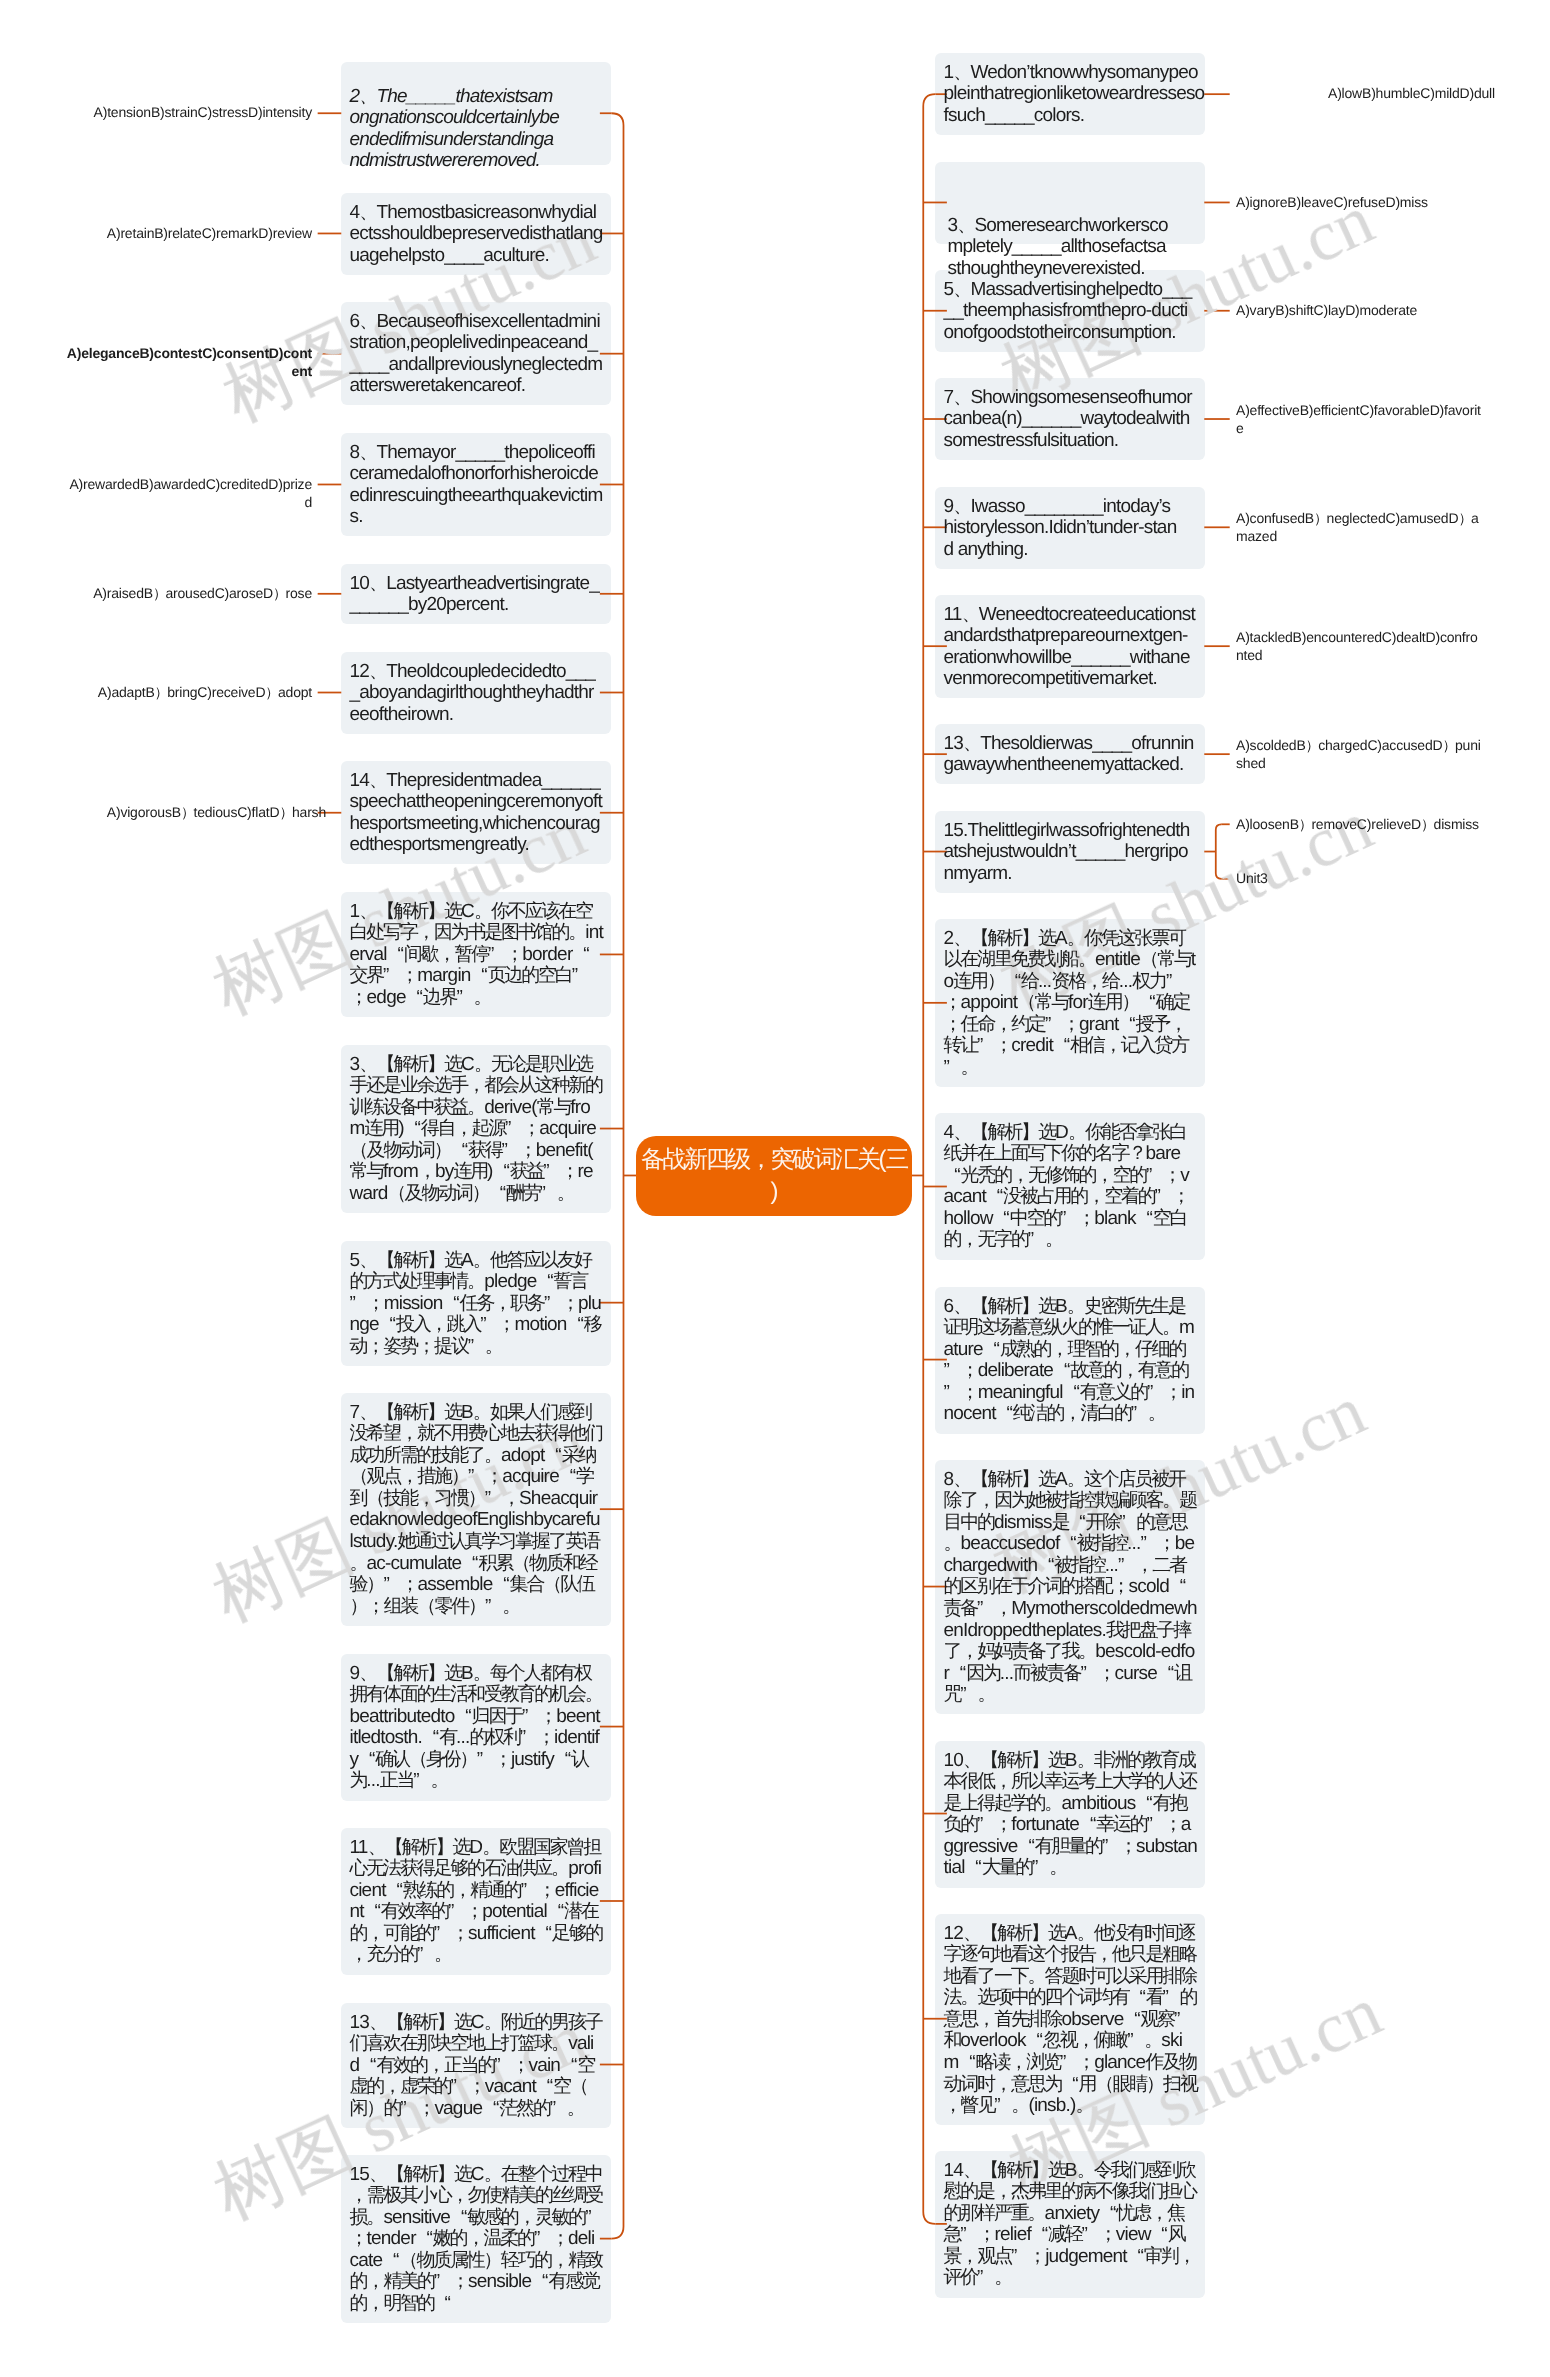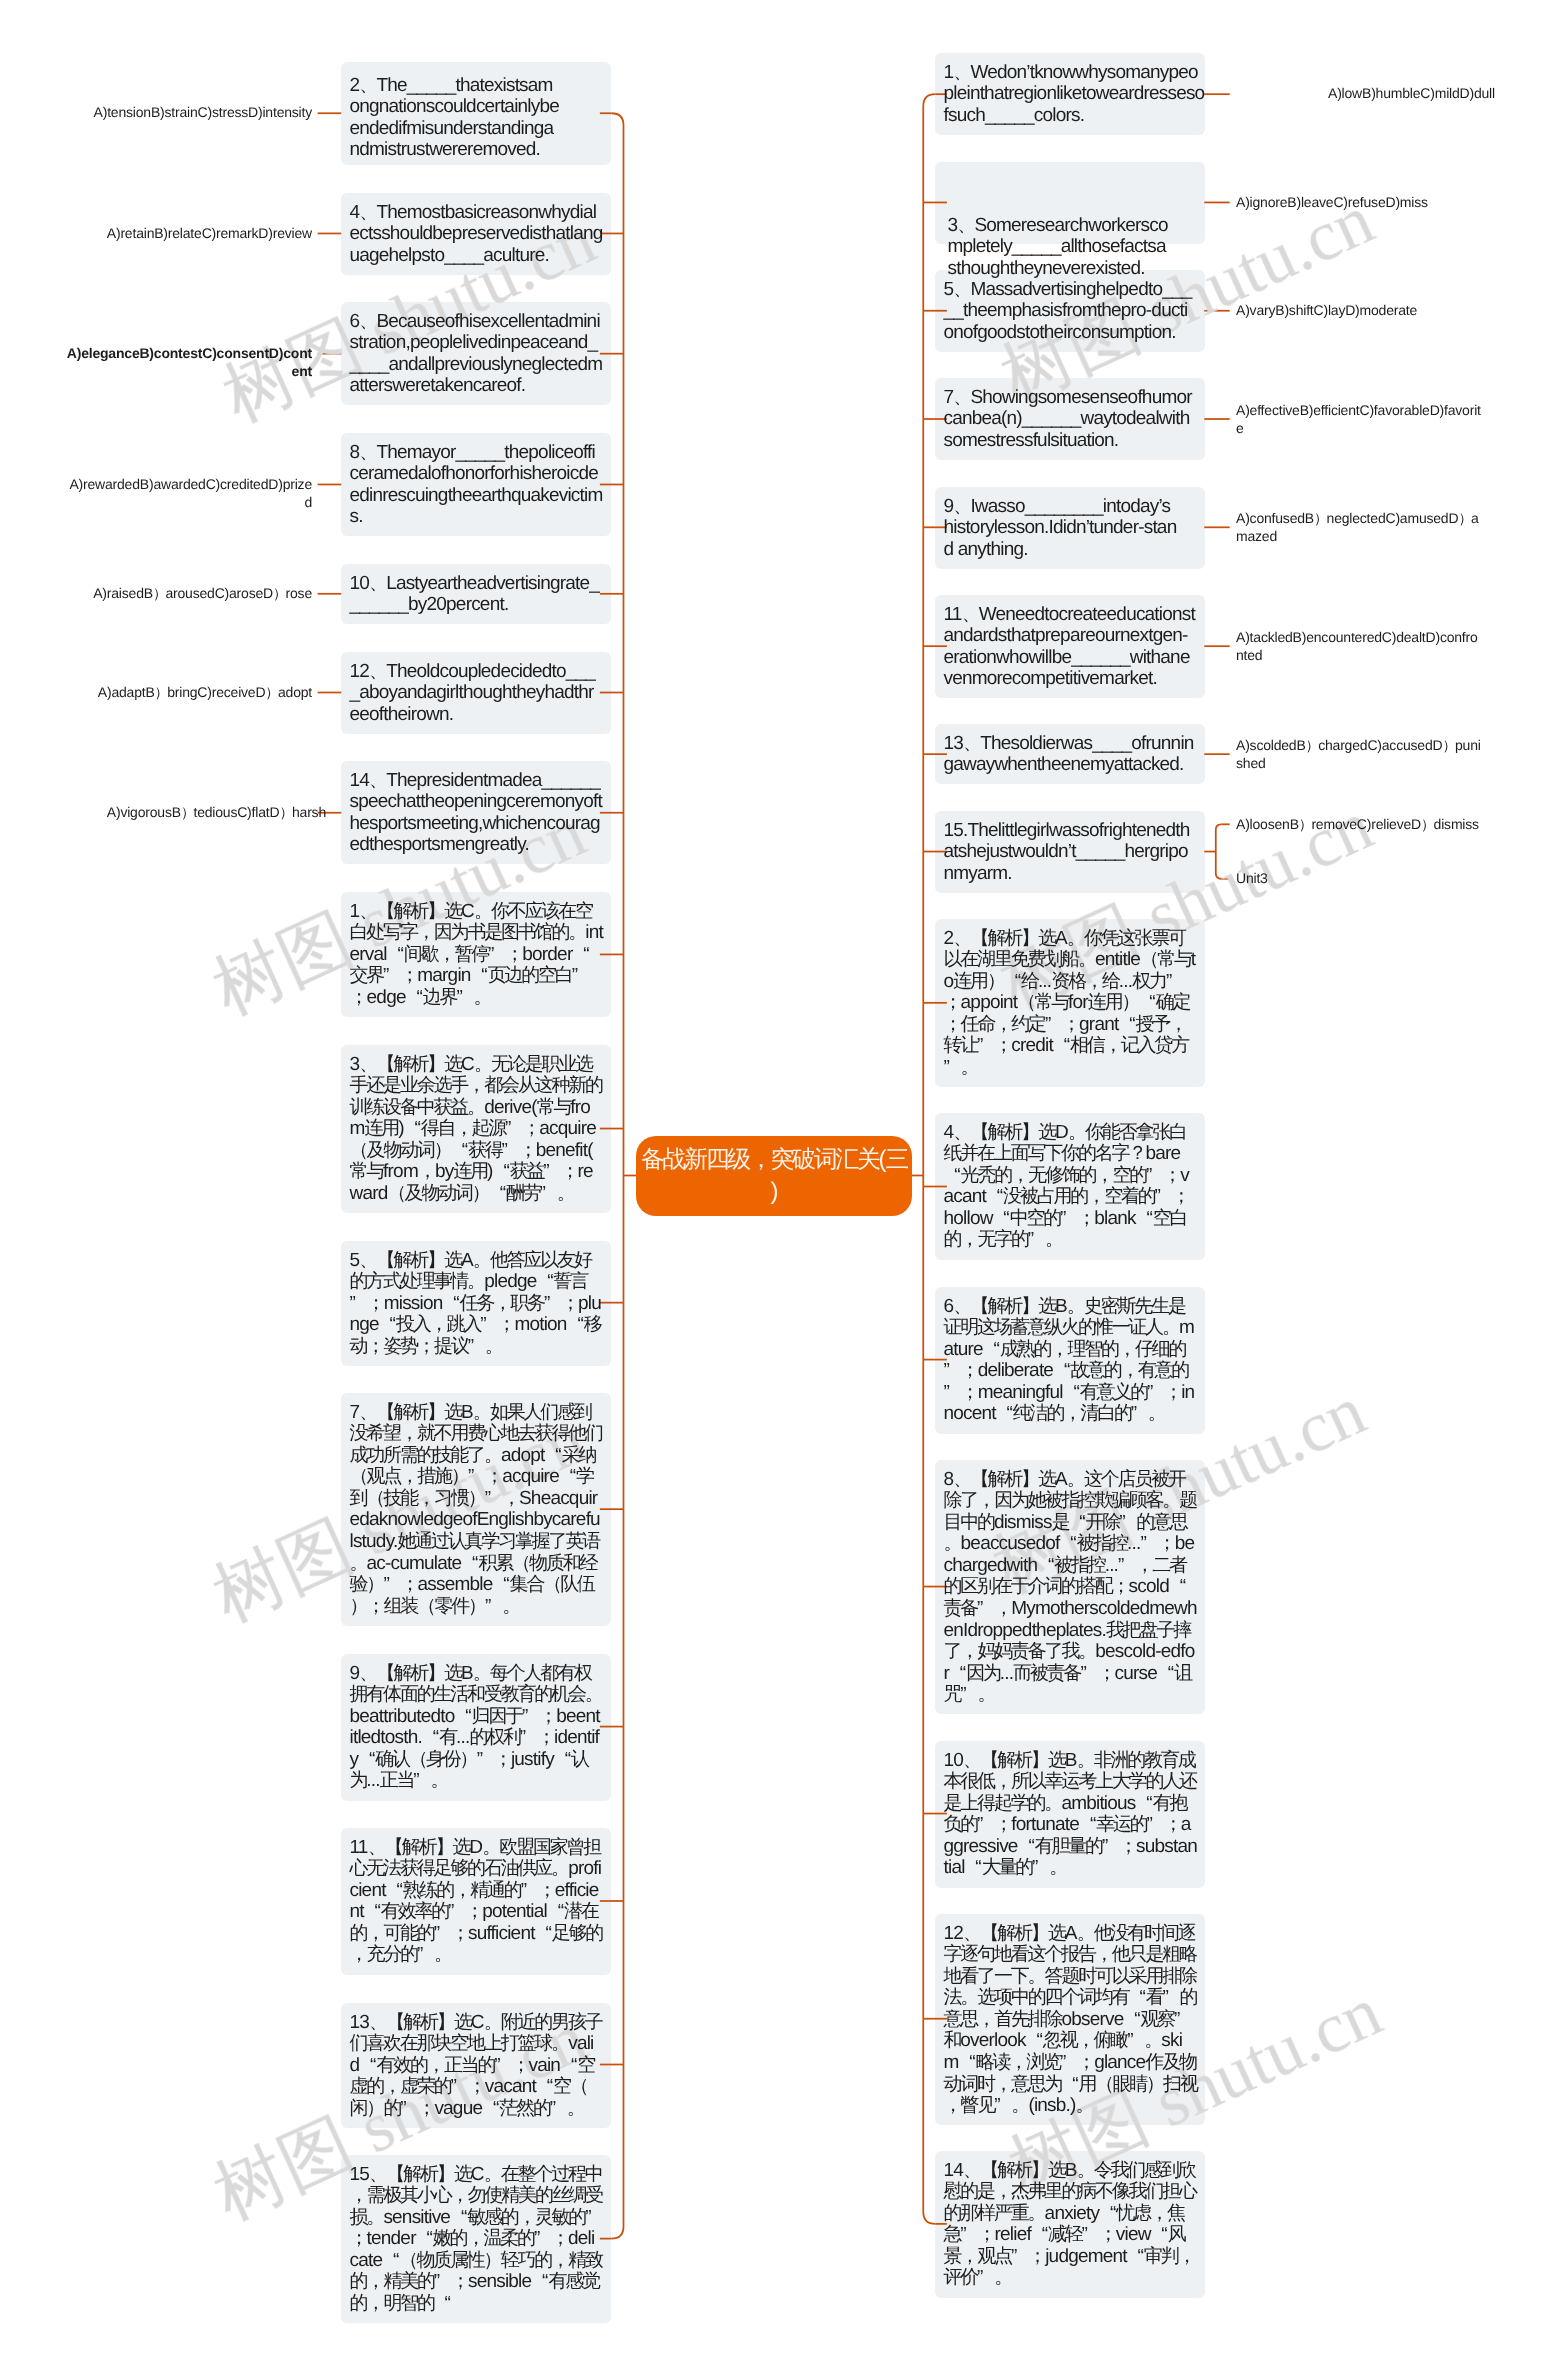--- a/index.html
+++ b/index.html
@@ -132,21 +132,21 @@
       <div class="wm" style="left: 243px; top: 363px; height: 71px;">树图 shutu.cn</div>
       <div class="wm" style="left: 233px; top: 956px; height: 71px;">树图 shutu.cn</div>
       <div class="wm" style="left: 233px; top: 1563px; height: 71px;">树图 shutu.cn</div>
       <div class="wm" style="left: 234px; top: 2161px; height: 71px;">树图 shutu.cn</div>
       <div class="wm" style="left: 1021px; top: 343px; height: 71px;">树图 shutu.cn</div>
       <div class="wm" style="left: 1020px; top: 949px; height: 71px;">树图 shutu.cn</div>
       <div class="wm" style="left: 1013px; top: 1534px; height: 71px;">树图 shutu.cn</div>
       <div class="wm" style="left: 1029px; top: 2135px; height: 71px;">树图 shutu.cn</div>
     </div>
   <div id="nodes">
-      <div class="node" style="left: 341px; width: 227px; top: 66px;">2<span class="fwl">、</span>The_____thatexistsamongnationscouldcertainlybeendedifmisunderstandingandmistrustwereremoved.</div>
+      <div class="node" style="left: 341px; width: 227px; top: 77px; font-style: italic;">2<span class="fwl">、</span>The_____thatexistsamongnationscouldcertainlybeendedifmisunderstandingandmistrustwereremoved.</div>
       <div class="opt l" style="width: 250px; left: 62px; top: 104px;">A)tensionB)strainC)stressD)intensity</div>
       <div class="node" style="left: 341px; width: 270px; top: 193px;">4<span class="fwl">、</span>Themostbasicreasonwhydialectsshouldbepreservedisthatlanguagehelpsto____aculture.</div>
       <div class="opt l" style="width: 250px; left: 62px; top: 225px;">A)retainB)relateC)remarkD)review</div>
       <div class="node" style="left: 341px; width: 270px; top: 302px;">6<span class="fwl">、</span>Becauseofhisexcellentadministration,peoplelivedinpeaceand_____andallpreviouslyneglectedmattersweretakencareof.</div>
       <div class="opt l" style="width: 250px; left: 62px; top: 345px; font-weight: bold;">A)eleganceB)contestC)consentD)content</div>
       <div class="node" style="left: 341px; width: 270px; top: 433px;">8<span class="fwl">、</span>Themayor_____thepoliceofficeramedalofhonorforhisheroicdeedinrescuingtheearthquakevictims.</div>
       <div class="opt l" style="width: 250px; left: 62px; top: 476px;">A)rewardedB)awardedC)creditedD)prized</div>
       <div class="node" style="left: 341px; width: 270px; top: 564px;">10<span class="fwl">、</span>Lastyeartheadvertisingrate_______by20percent.</div>
       <div class="opt l" style="width: 250px; left: 62px; top: 585px;">A)raisedB<span class="fwl">）</span>arousedC)aroseD<span class="fwl">）</span>rose</div>
       <div class="node" style="left: 341px; width: 270px; top: 652px;">12<span class="fwl">、</span>Theoldcoupledecidedto____aboyandagirlthoughtheyhadthreeoftheirown.</div>

